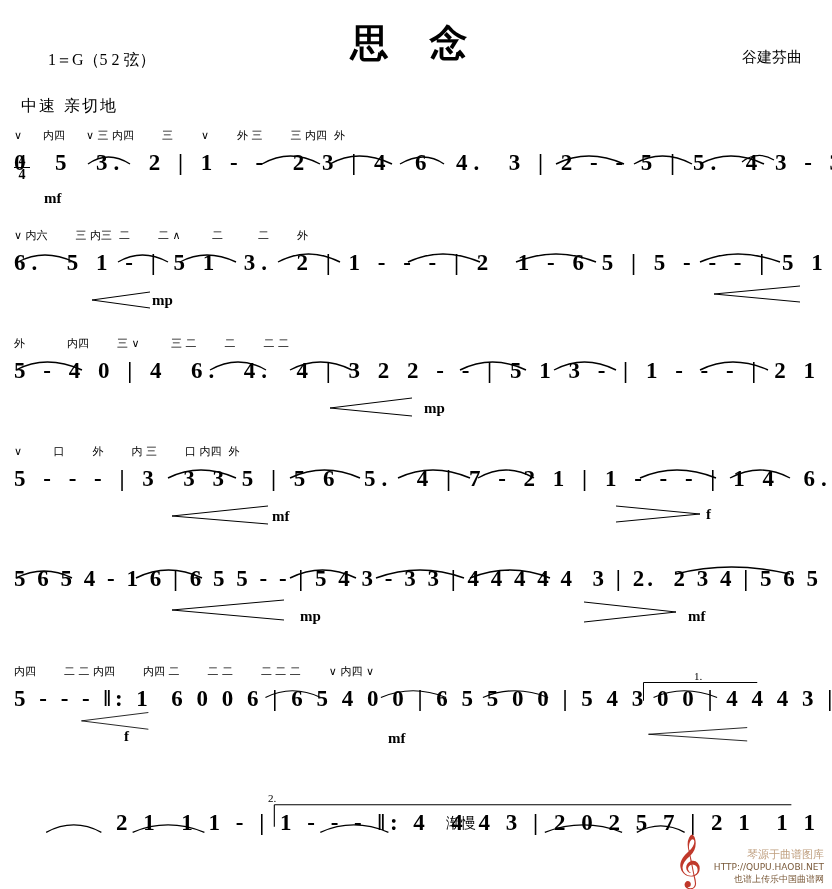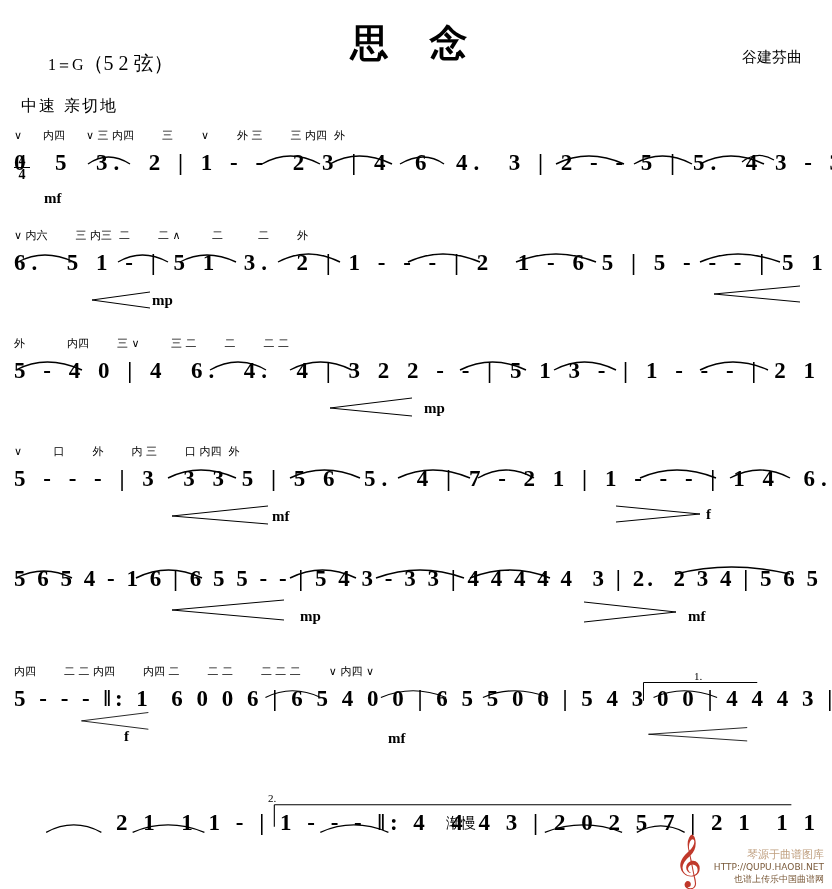--- a/index.html
+++ b/index.html
@@ -39,21 +39,21 @@
     font-family: "DejaVu Serif", serif;
   }
   .key-sig {
     position: absolute;
     top: 50px;
     left: 48px;
     font-size: 16px;
     font-family: "Liberation Serif", serif;
   }
   .key-sig .small {
-    font-size: 20px;
+    font-size: 16px;
   }
   .tempo {
     position: absolute;
     top: 96px;
     left: 21px;
     font-size: 16px;
     letter-spacing: 2px;
     font-family: "DejaVu Serif", serif;
   }
   .meter {

